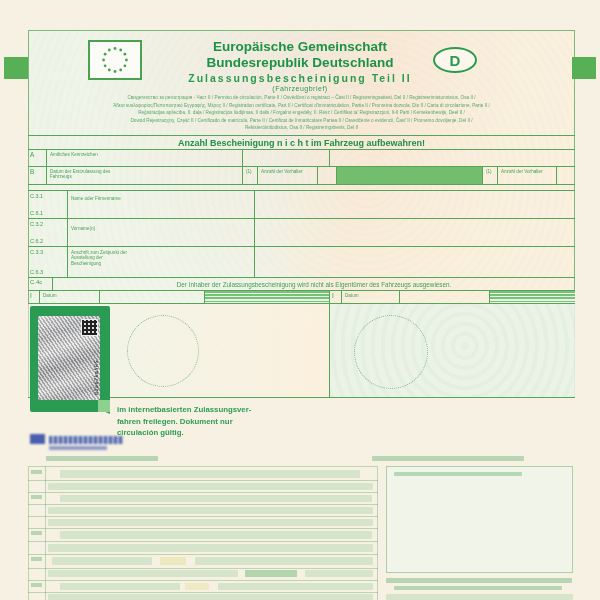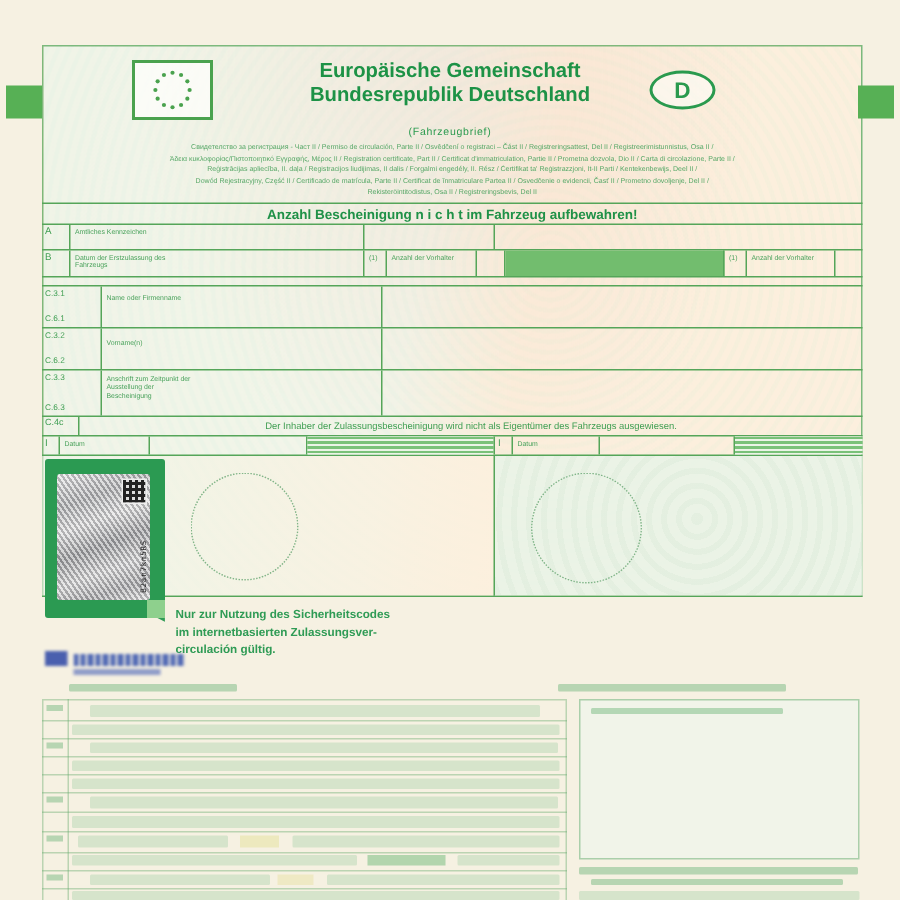--- a/index.html
+++ b/index.html
@@ -80,20 +80,21 @@
           <circle cx="11.3" cy="25" r="1.4"></circle>
           <circle cx="7.1" cy="20.8" r="1.4"></circle>
         <circle cx="5.6" cy="15" r="1.4"></circle>
           <circle cx="7.1" cy="9.2" r="1.4"></circle>
           <circle cx="11.3" cy="5" r="1.4"></circle>
       </g>
     </svg>
   </div>
   <div class="abs title t2">Bundesrepublik Deutschland</div>
   <div class="abs title t1">Europäische Gemeinschaft</div>
+  <div class="abs title t3">Zulassungsbescheinigung Teil II</div>
   <div class="abs title t4">(Fahrzeugbrief)</div>
   <div class="abs d-oval">D</div>
 
   <div class="abs multi">
     <div>Свидетелство за регистрация - Част II / Permiso de circulación, Parte II / Osvědčení o registraci – Část II / Registreringsattest, Del II / Registreerimistunnistus, Osa II /</div>
     <div>Άδεια κυκλοφορίας/Πιστοποιητικό Εγγραφής, Μέρος II / Registration certificate, Part II / Certificat d'immatriculation, Partie II / Prometna dozvola, Dio II / Carta di circolazione, Parte II /</div>
     <div>Reģistrācijas apliecība, II. daļa / Registracijos liudijimas, II dalis / Forgalmi engedély, II. Rész / Ċertifikat ta' Reġistrazzjoni, It-II Parti / Kentekenbewijs, Deel II /</div>
     <div>Dowód Rejestracyjny, Część II / Certificado de matrícula, Parte II / Certificat de înmatriculare Partea II / Osvedčenie o evidencii, Časť II / Prometno dovoljenje, Del II /</div>
     <div>Rekisteröintitodistus, Osa II / Registreringsbevis, Del II</div>
   </div>
@@ -178,22 +179,22 @@
   <div class="abs sticker">
     <div class="holo">
       <div class="qr"></div>
       <div class="vcode">B2an7km5RS</div>
     </div>
     <div class="sticker-corner"></div>
   </div>
 
   <div class="abs arrow">◀</div>
   <div class="abs sec-note">
-    <div>Nur zur Nutzung des Sicherheitscodes</div>
     <div>im internetbasierten Zulassungsver-</div>
+    <div>fahren freilegen. Dokument nur</div>
     <div>circulación gültig.</div>
   </div>
 
   <div class="abs blue-wrap">
     <div class="b1"></div>
     <div class="b2"></div>
     <div class="b3"></div>
   </div>
 
   <div class="abs g-cap" style="left:46px;top:456px;width:112px;height:5px;"></div>

